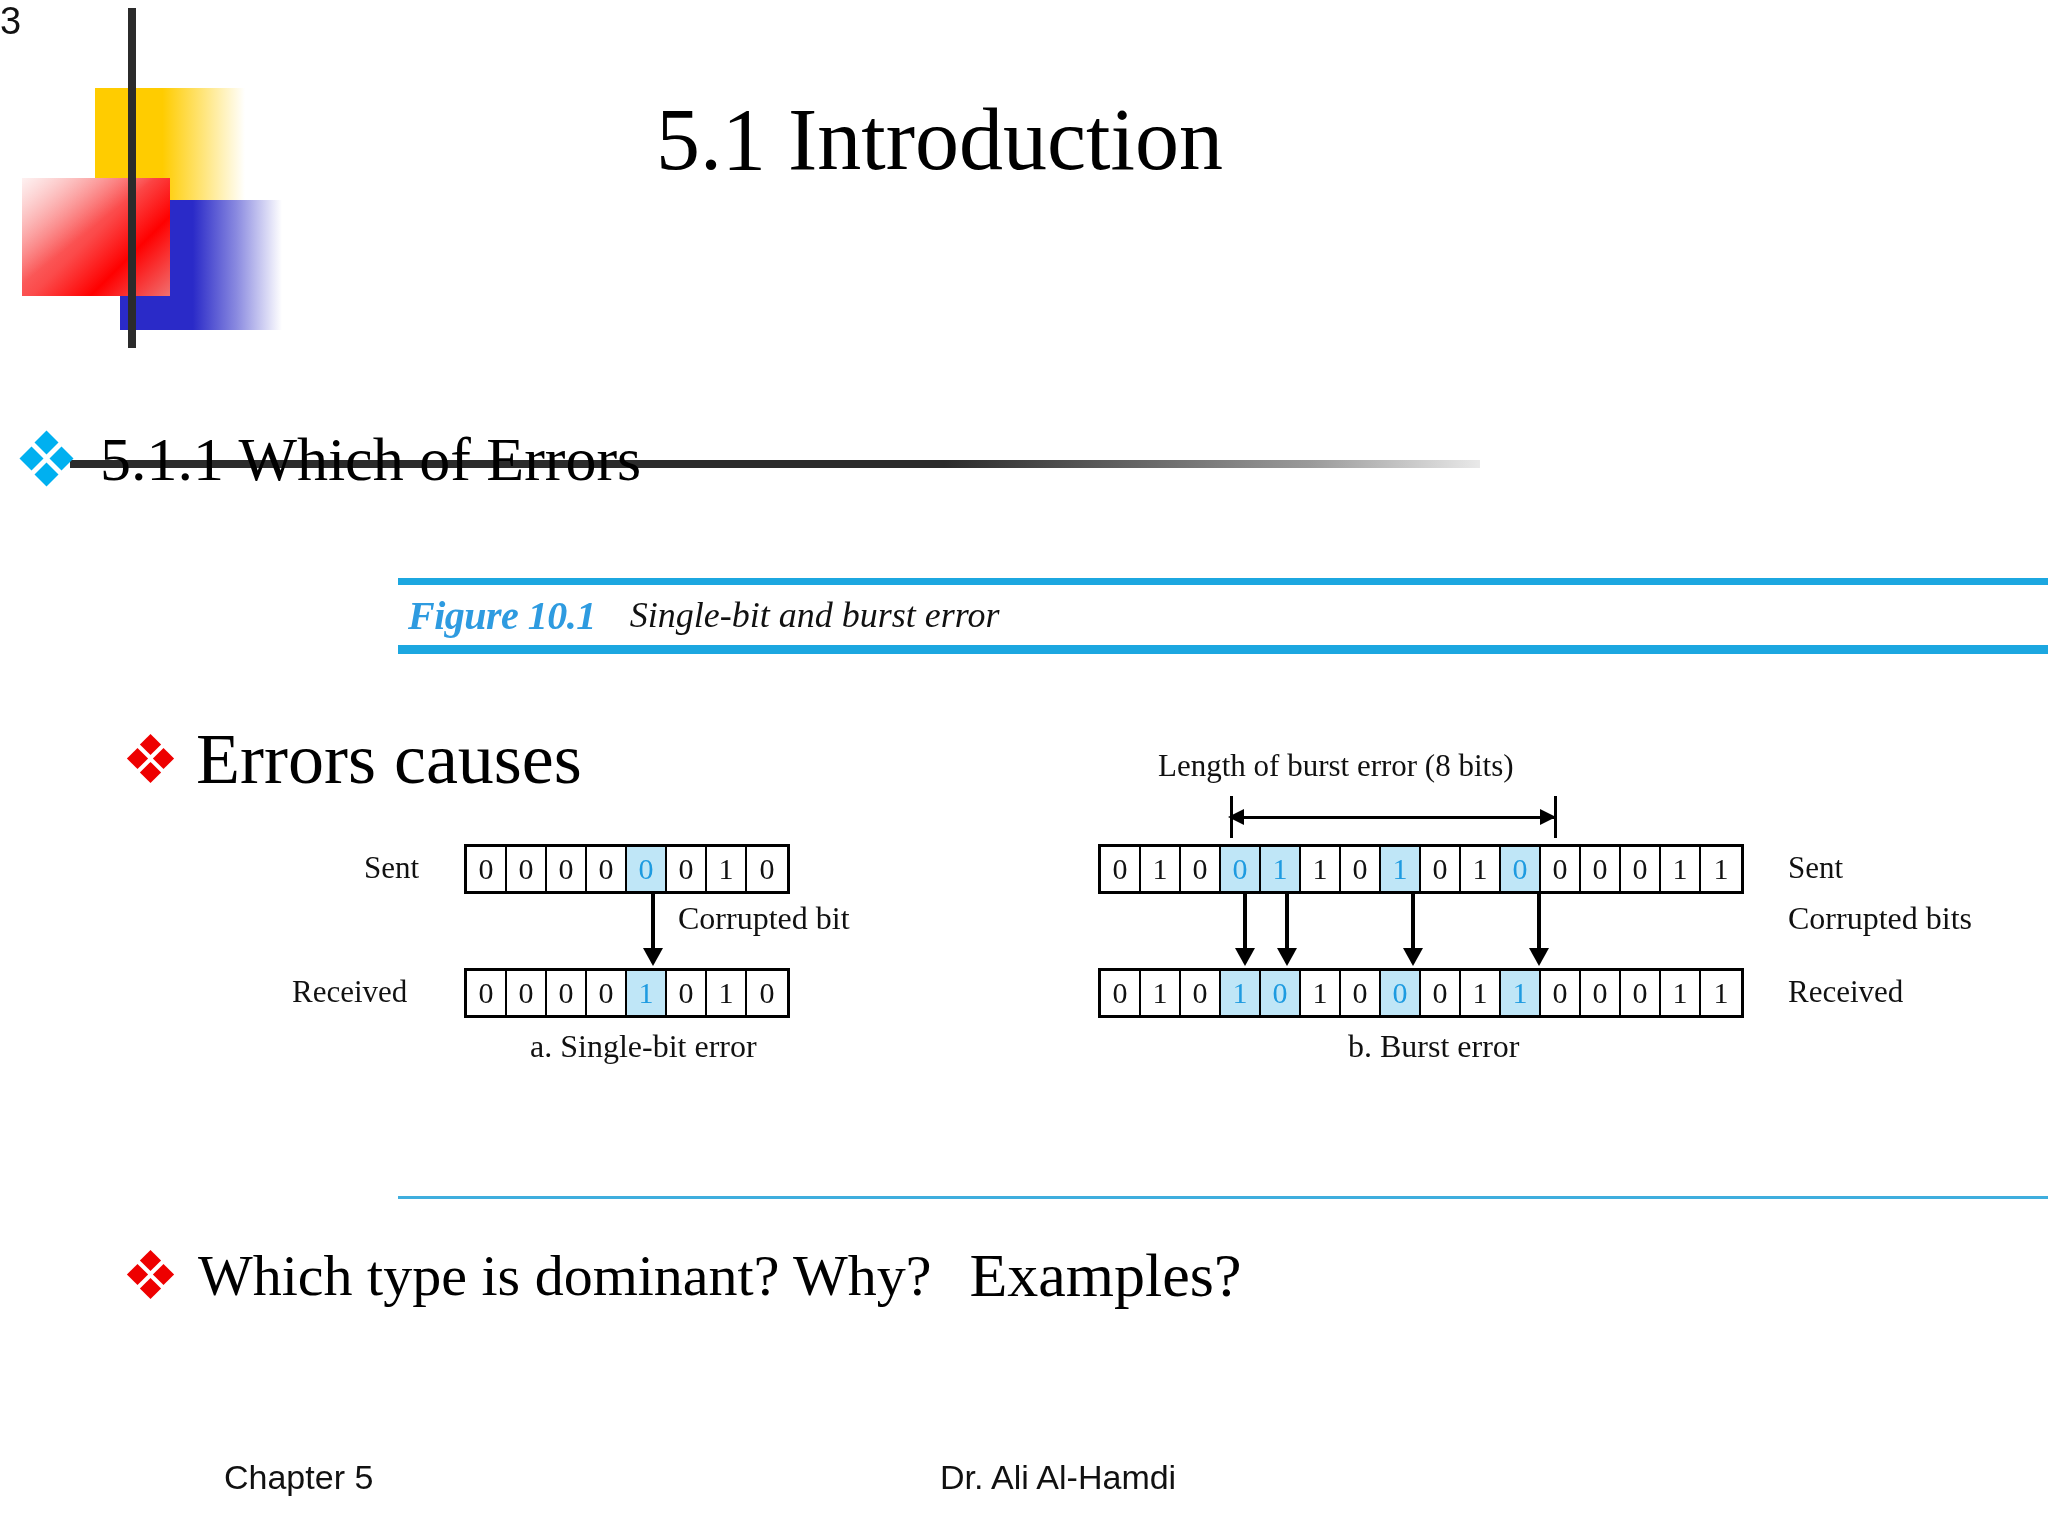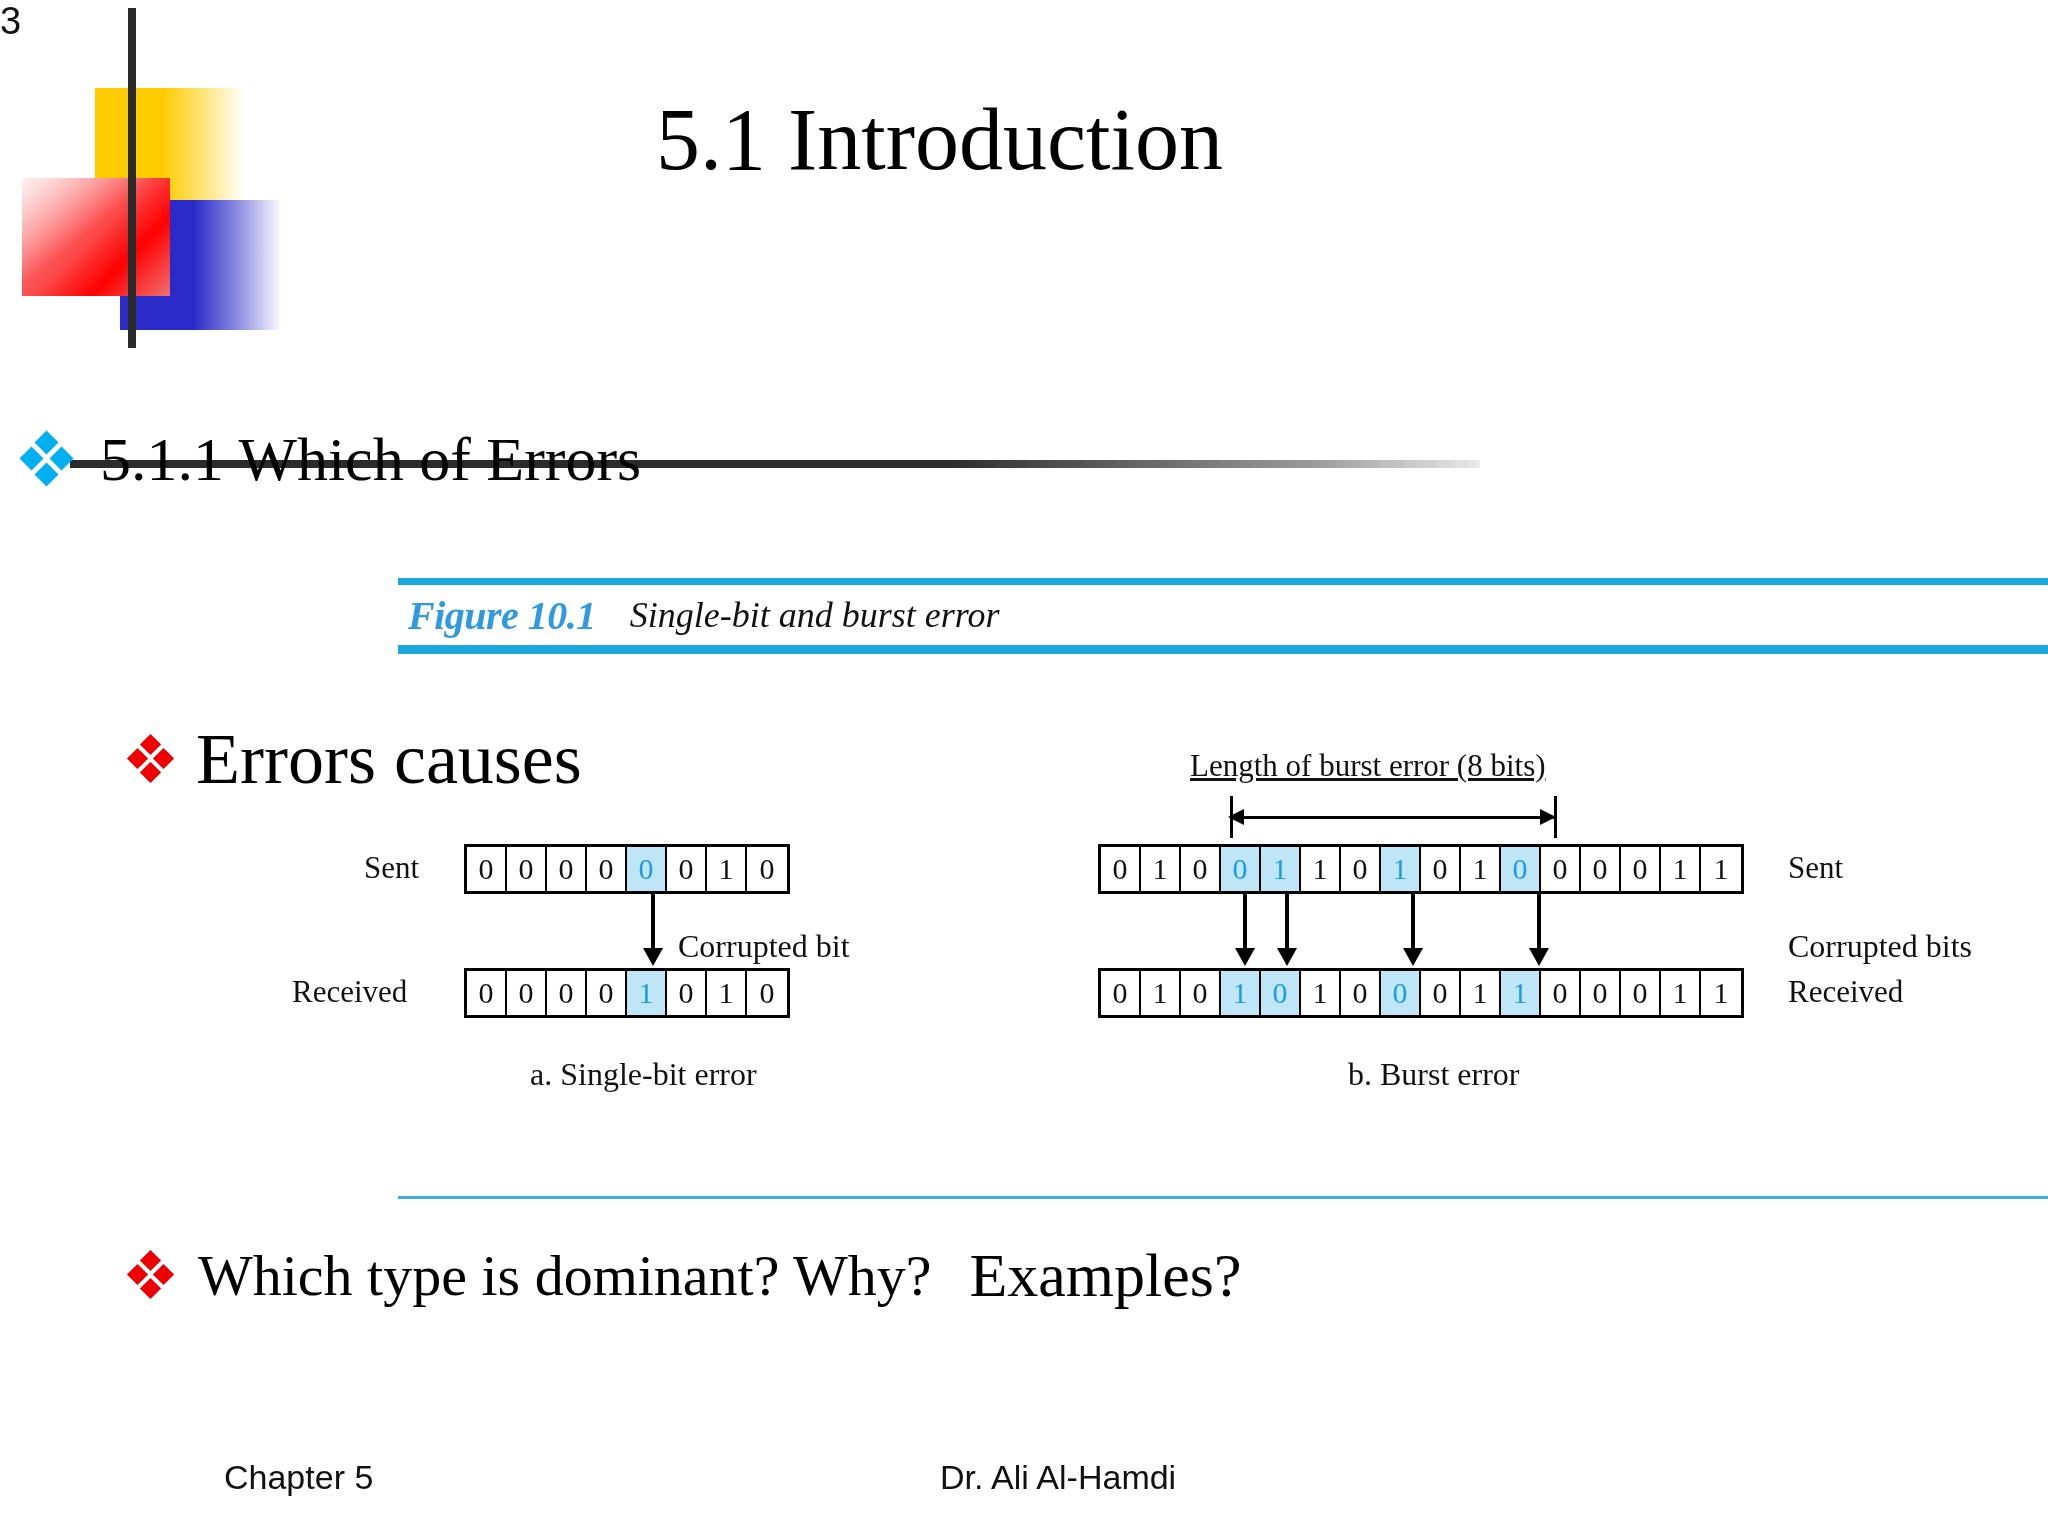--- a/index.html
+++ b/index.html
@@ -69,21 +69,21 @@
               font-size:30px;color:#111;box-sizing:border-box;}
   .bits .cell:last-child{border-right:none;}
   .bits .cell.hl{background:#BFE6F7;color:#1E9BE0;}
 
   
   .arr{position:absolute;width:4px;background:#000;}
   .arr:after{content:"";position:absolute;left:-8px;bottom:-16px;
              border-left:10px solid transparent;border-right:10px solid transparent;
              border-top:18px solid #000;}
 
-  .capt{position:absolute;font-size:32px;color:#111;white-space:nowrap;margin-top:28px;}
+  .capt{position:absolute;font-size:32px;color:#111;white-space:nowrap;}
 
   
   .tick{position:absolute;width:3px;height:42px;background:#000;}
   .meas{position:absolute;height:3px;background:#000;}
   .meas:before{content:"";position:absolute;left:-2px;top:-7px;
                border-top:8px solid transparent;border-bottom:8px solid transparent;
                border-right:16px solid #000;}
   .meas:after{content:"";position:absolute;right:-2px;top:-7px;
               border-top:8px solid transparent;border-bottom:8px solid transparent;
               border-left:16px solid #000;}
@@ -212,21 +212,21 @@
     </div>
     <div class="arr" style="left: 845px; top: 172px; height: 58px;"></div>
     <div class="arr" style="left: 887px; top: 172px; height: 58px;"></div>
     <div class="arr" style="left: 1013px; top: 172px; height: 58px;"></div>
     <div class="arr" style="left: 1139px; top: 172px; height: 58px;"></div>
     <div class="capt" style="left: 1390px; top: 180px;">Corrupted bits</div>
     <div class="capt" style="left: 950px; top: 308px;">b. Burst error</div>
     <div class="tick" style="left: 832px; top: 76px;"></div>
     <div class="tick" style="left: 1156px; top: 76px;"></div>
     <div class="meas" style="left: 832px; top: 96px; width: 324px;"></div>
-    <div class="sidelabel" style="left: 792px; top: 28px; text-decoration: underline;">Length of burst error (8 bits)</div>
+    <div class="sidelabel" style="left: 760px; top: 28px;">Length of burst error (8 bits)</div>
   </div>
 <div id="fig-bottom-rule"></div>
 
 <div id="closing-row">
   <span class="bullet b-red">
     <i class="a"></i>
       <i class="b"></i>
       <i class="c"></i>
       <i class="d"></i>
   </span>

